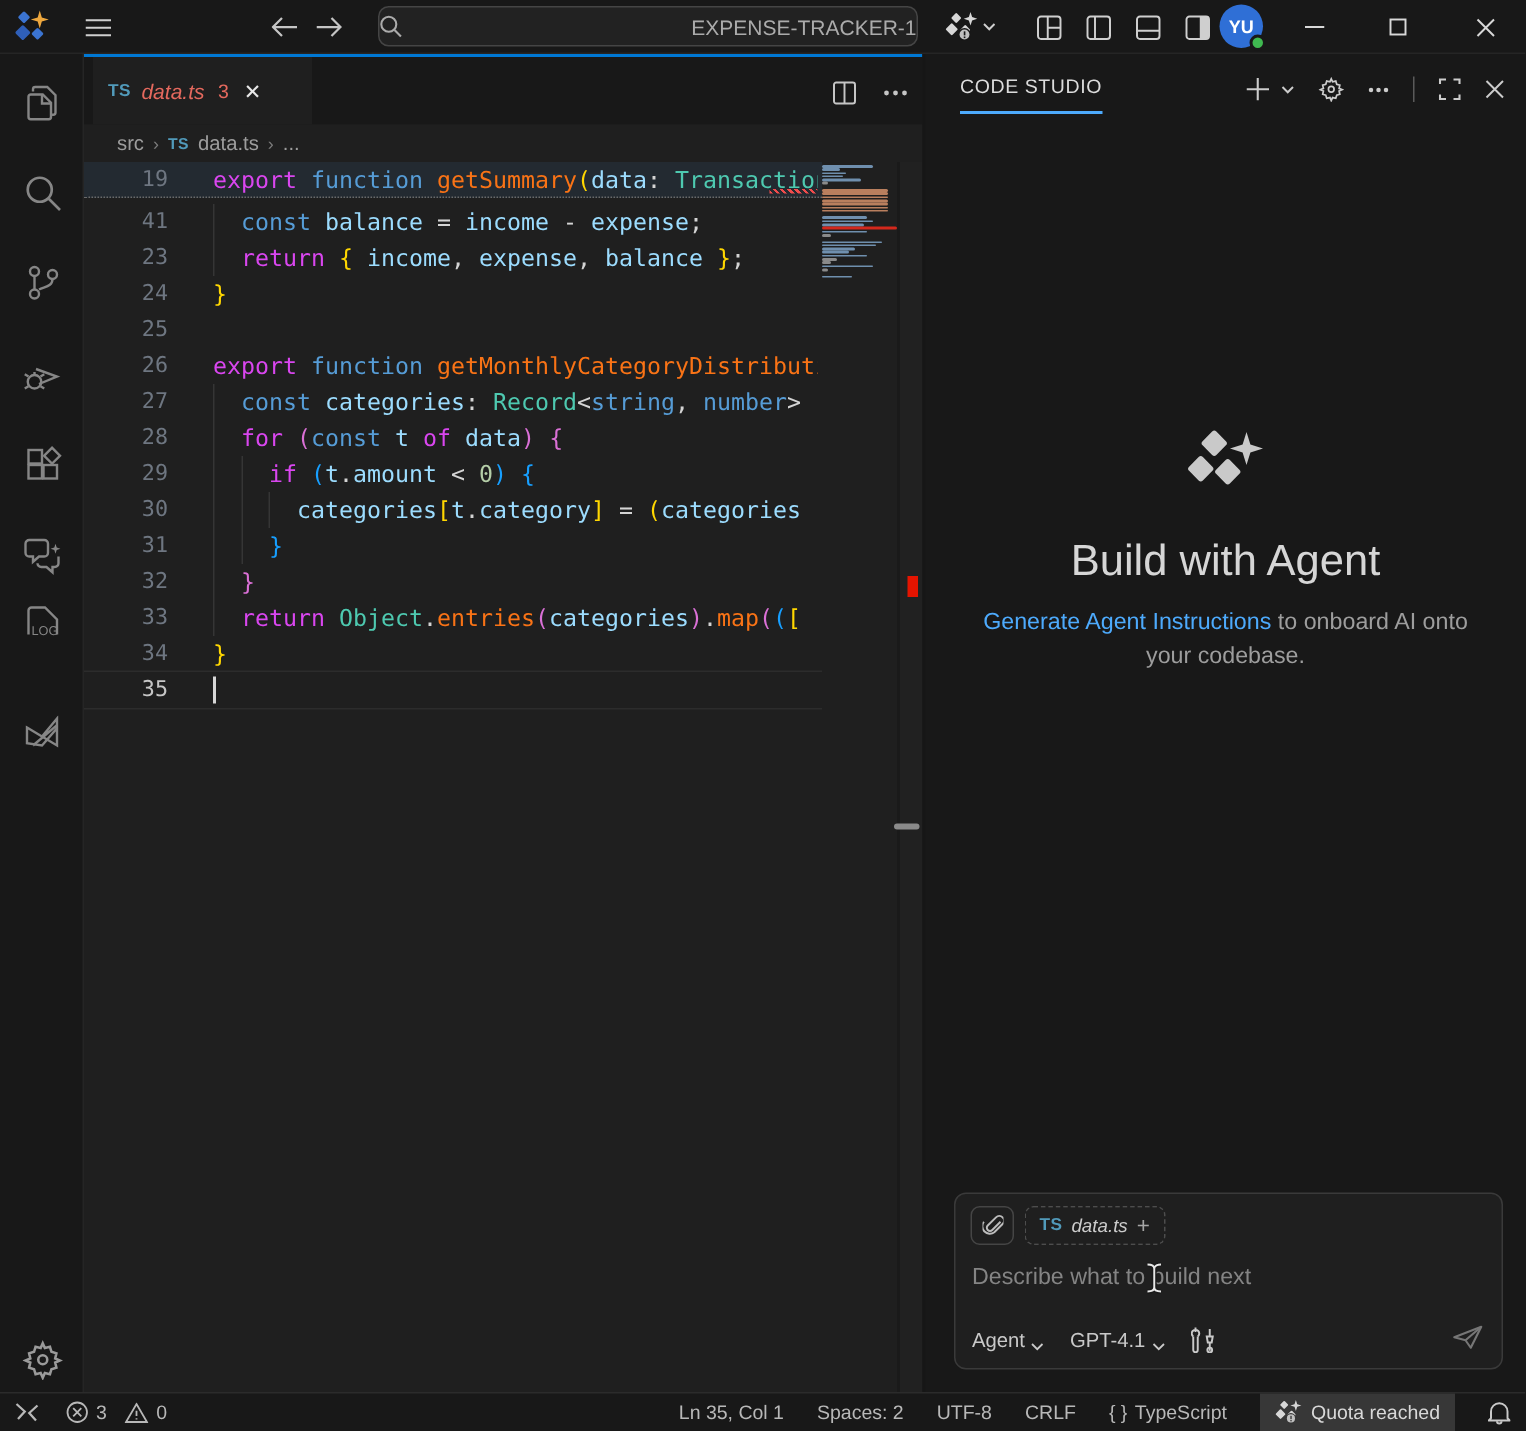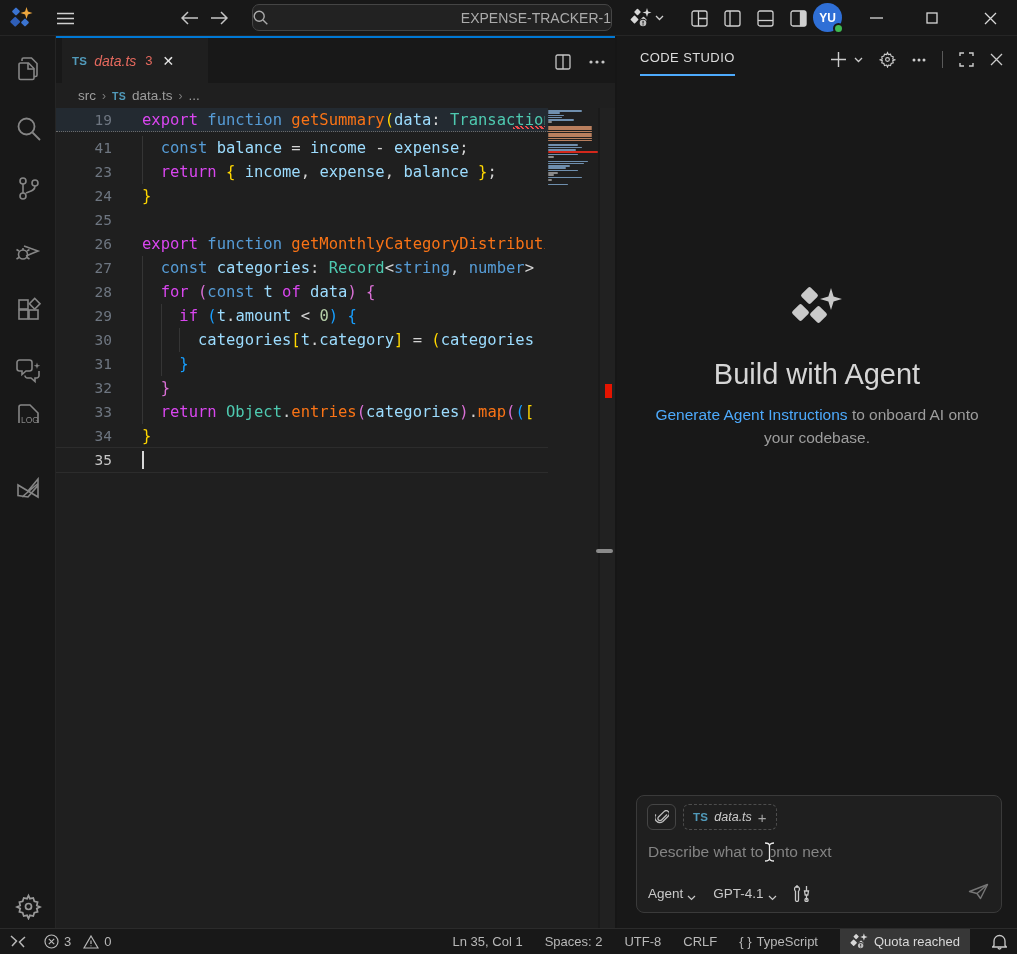--- a/index.html
+++ b/index.html
@@ -505,21 +505,21 @@
           <svg width="14" height="15" viewBox="0 0 14 15" stroke="#bdbdbd" stroke-width="1.3" fill="none">
               <path d="M12 4.5 6.5 10a2.1 2.1 0 0 1-3-3L9 1.6a3.1 3.1 0 0 1 4.4 4.4L7.9 11.5a5 5 0 0 1-7-7"></path>
             </svg>
         </span>
         <span class="ctx-chip">
           <span class="ts-badge">TS</span>
           <span class="fname">data.ts</span>
           <span class="plus">+</span>
         </span>
       </div>
-      <div class="chat-placeholder">Describe what to onto next</div>
+      <div class="chat-placeholder">Describe what to build next</div>
       <div class="chat-controls">
         <span class="dd">
           <span>Agent</span>
           <svg width="9" height="6" viewBox="0 0 9 6" stroke="#c9c9c9" stroke-width="1.2" fill="none">
               <path d="M1 1l3.5 3.5L8 1"></path>
             </svg>
         </span>
         <span class="dd">
           <span>GPT-4.1</span>
           <svg width="9" height="6" viewBox="0 0 9 6" stroke="#c9c9c9" stroke-width="1.2" fill="none">

